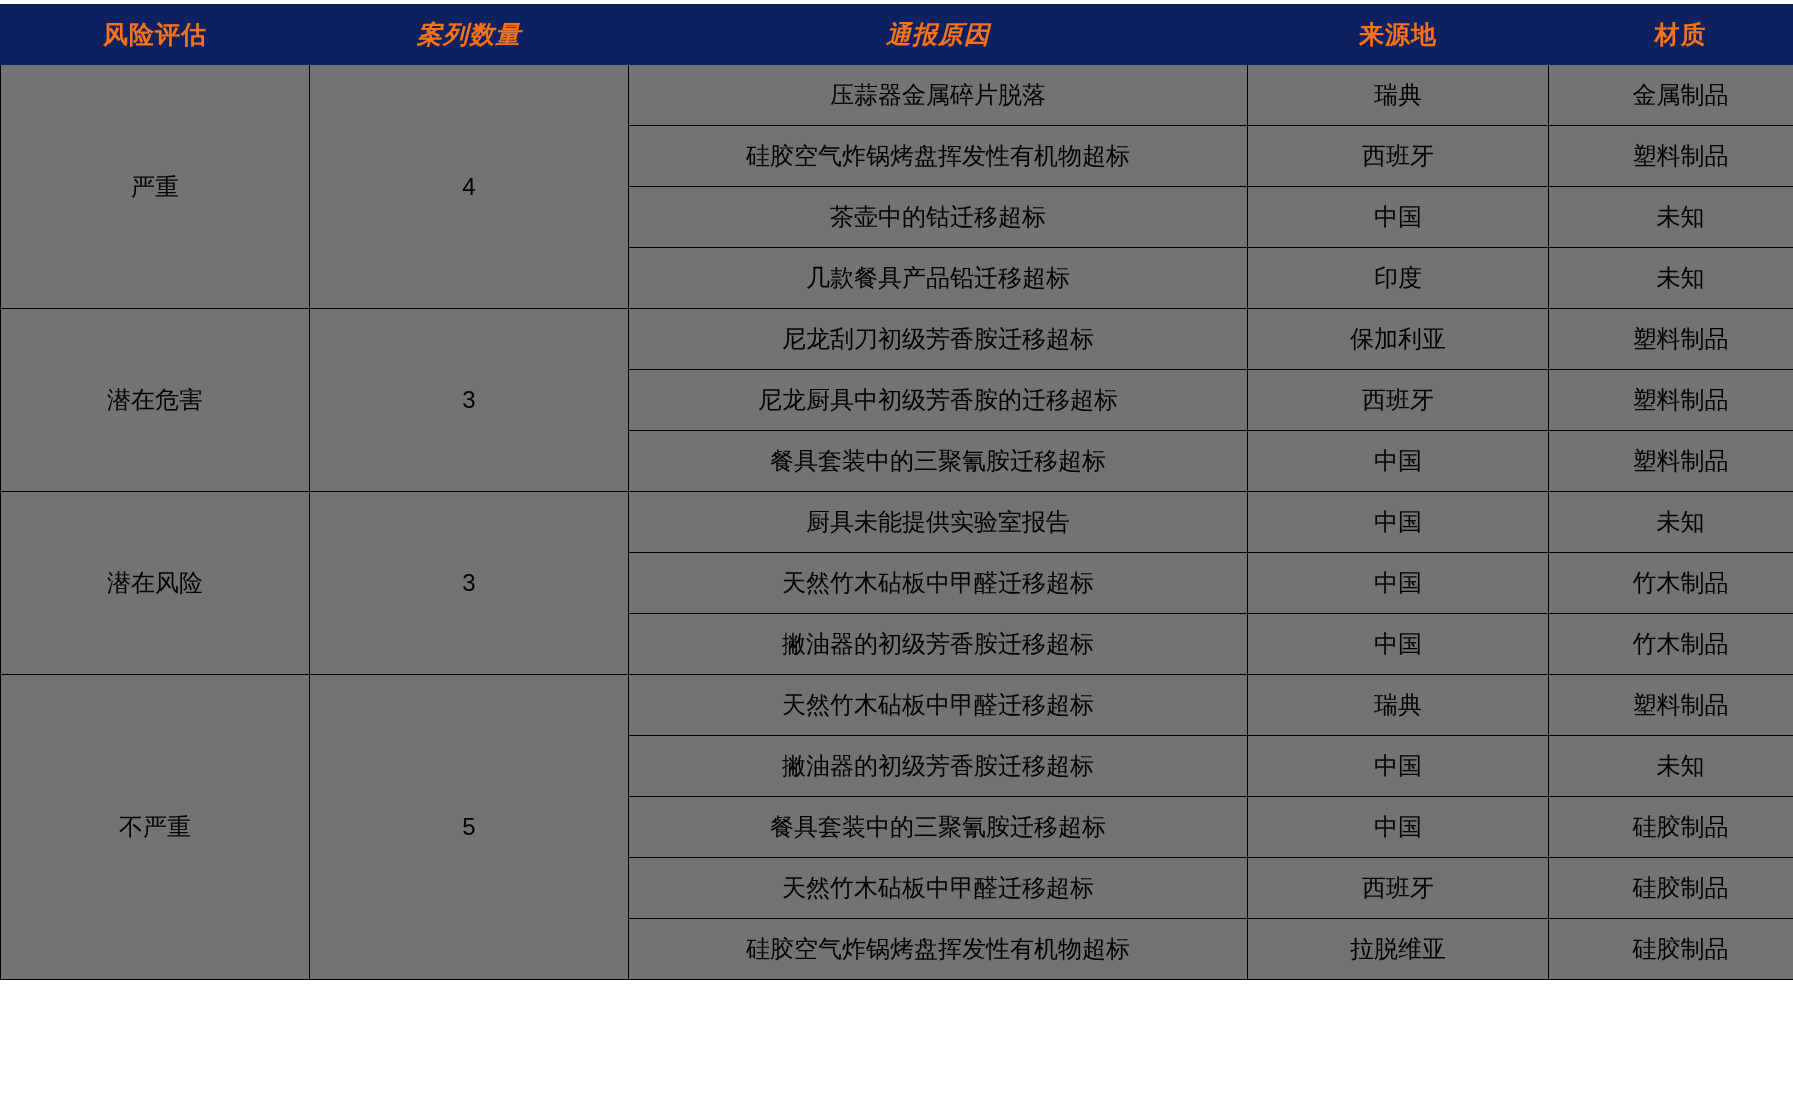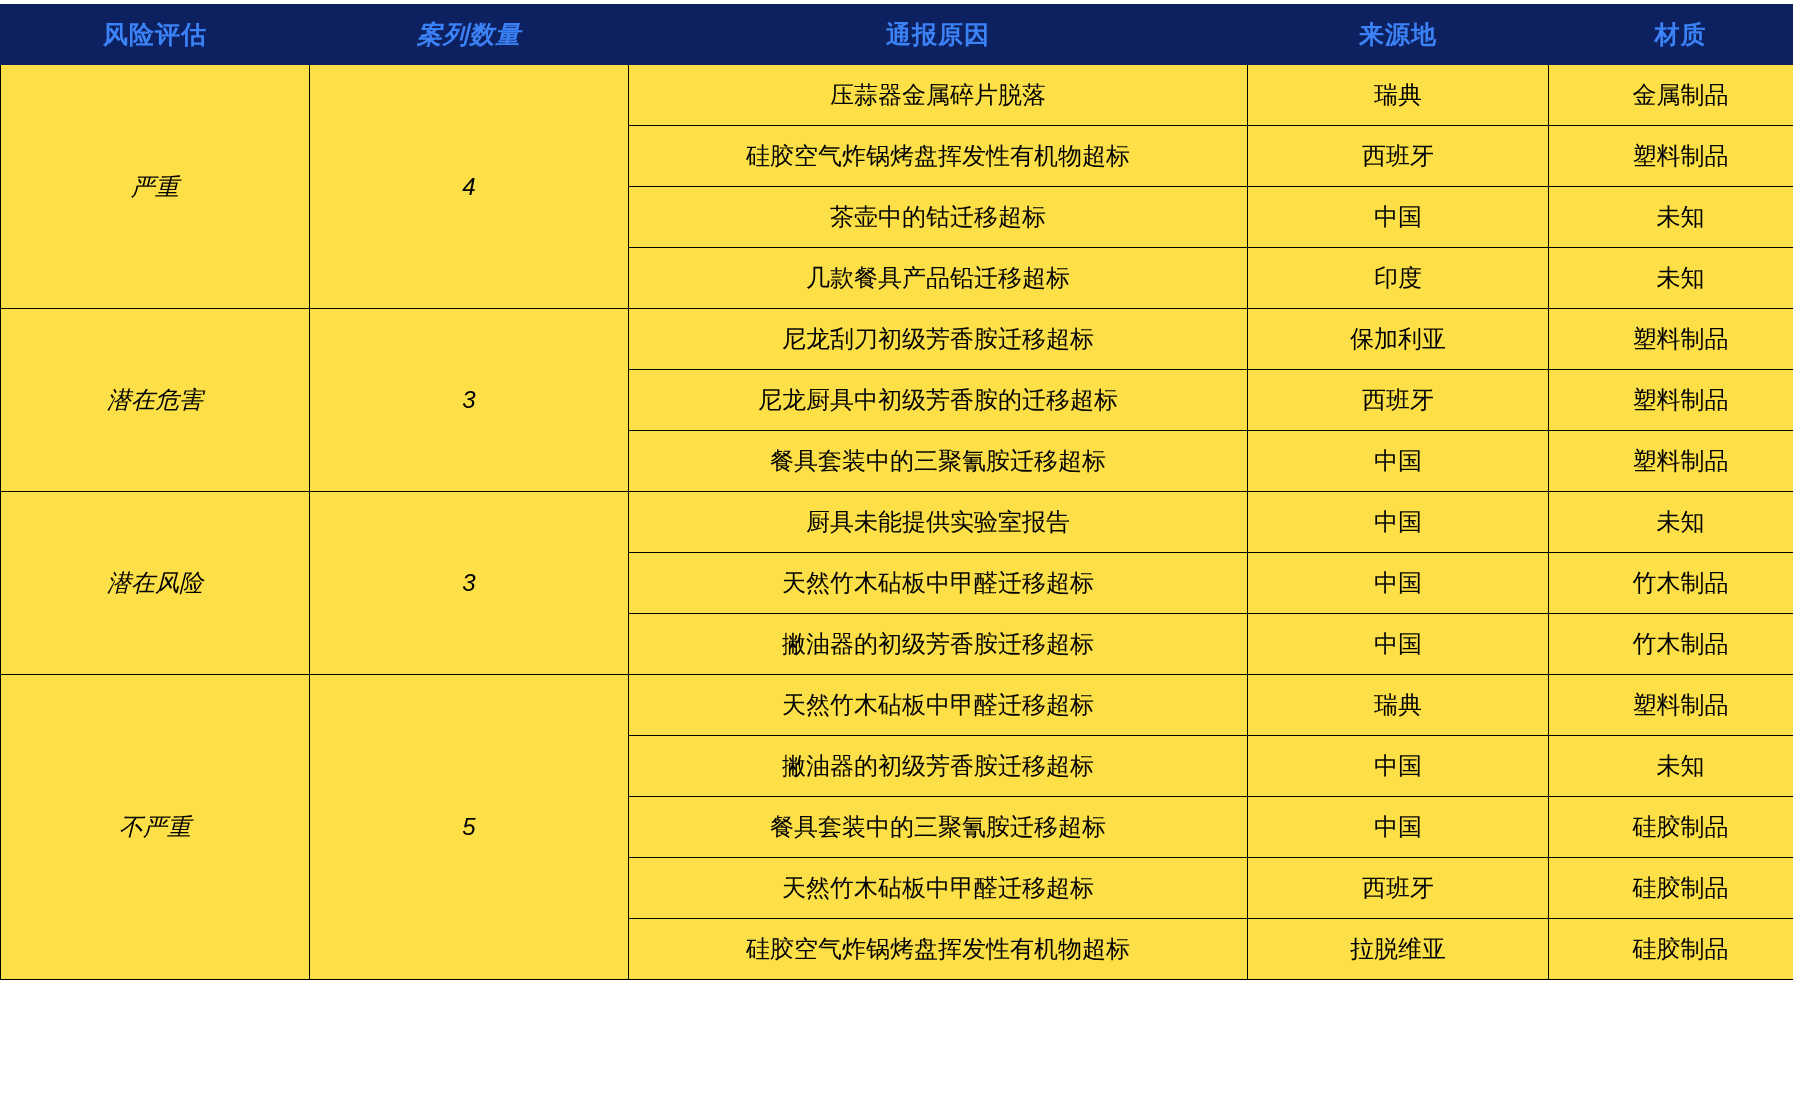--- a/index.html
+++ b/index.html
@@ -20,49 +20,48 @@
   }
   table.risk-table {
     border-collapse: collapse;
     table-layout: fixed;
     width: 1767px;
     margin-left: 0px;
     margin-top: 4px;
   }
   table.risk-table th {
     background: #0d2060;
-    color: #3b82f6;
+    color: #f97316;
     font-size: 25px;
     font-weight: bold;
     text-align: center;
     padding: 13px 4px;
     border: 1px solid #0d2060;
     letter-spacing: 1px;
   }
   table.risk-table td {
     border: 1px solid #000000;
     text-align: center;
     font-size: 24px;
     padding: 14px 6px;
     height: 40px;
     box-sizing: border-box;
-    background: #fde047;
+    background: #737373;
   }
   td.col-risk, td.col-count {
     vertical-align: middle;
-    font-style: italic;
   }
   .col-risk { width: 300px; }
   .col-count { width: 310px; }
   .col-reason { width: 610px; }
   .col-origin { width: 292px; }
   .col-material { width: 255px; }
   th.col-risk { width: 300px; }
   th.col-count { width: 310px; font-style: italic; }
-  th.col-reason { width: 610px; }
+  th.col-reason { width: 610px; font-style: italic; }
   th.col-origin { width: 292px; }
   th.col-material { width: 255px; }
 </style>
 </head>
 <body>
 
 <div class="table-wrap">
   <table class="risk-table">
     <thead>
       <tr>

